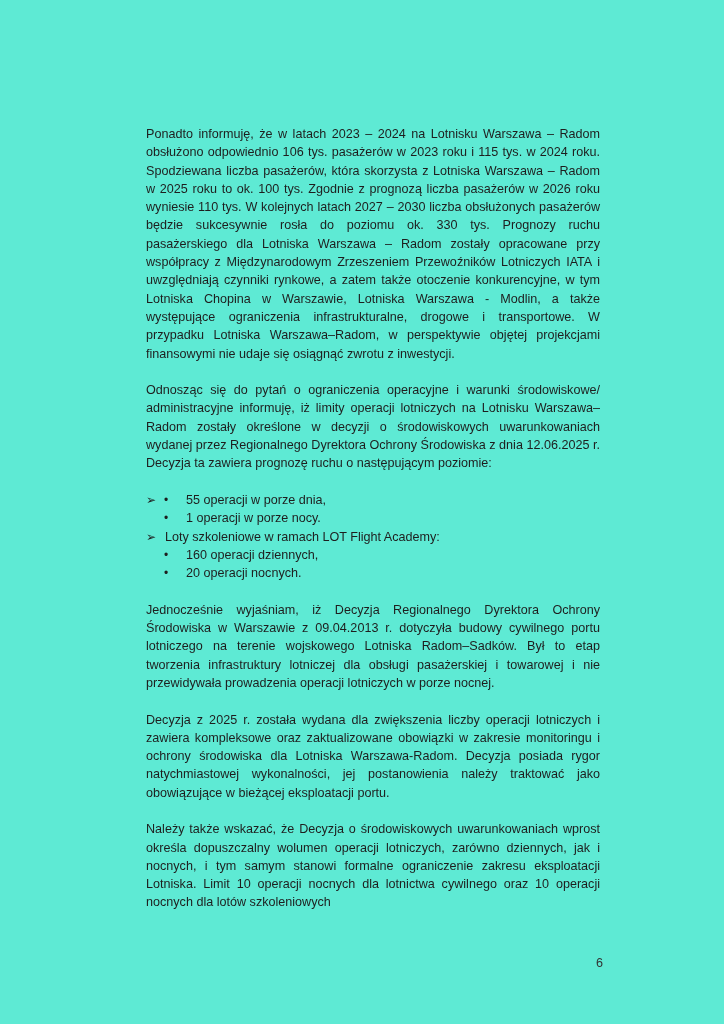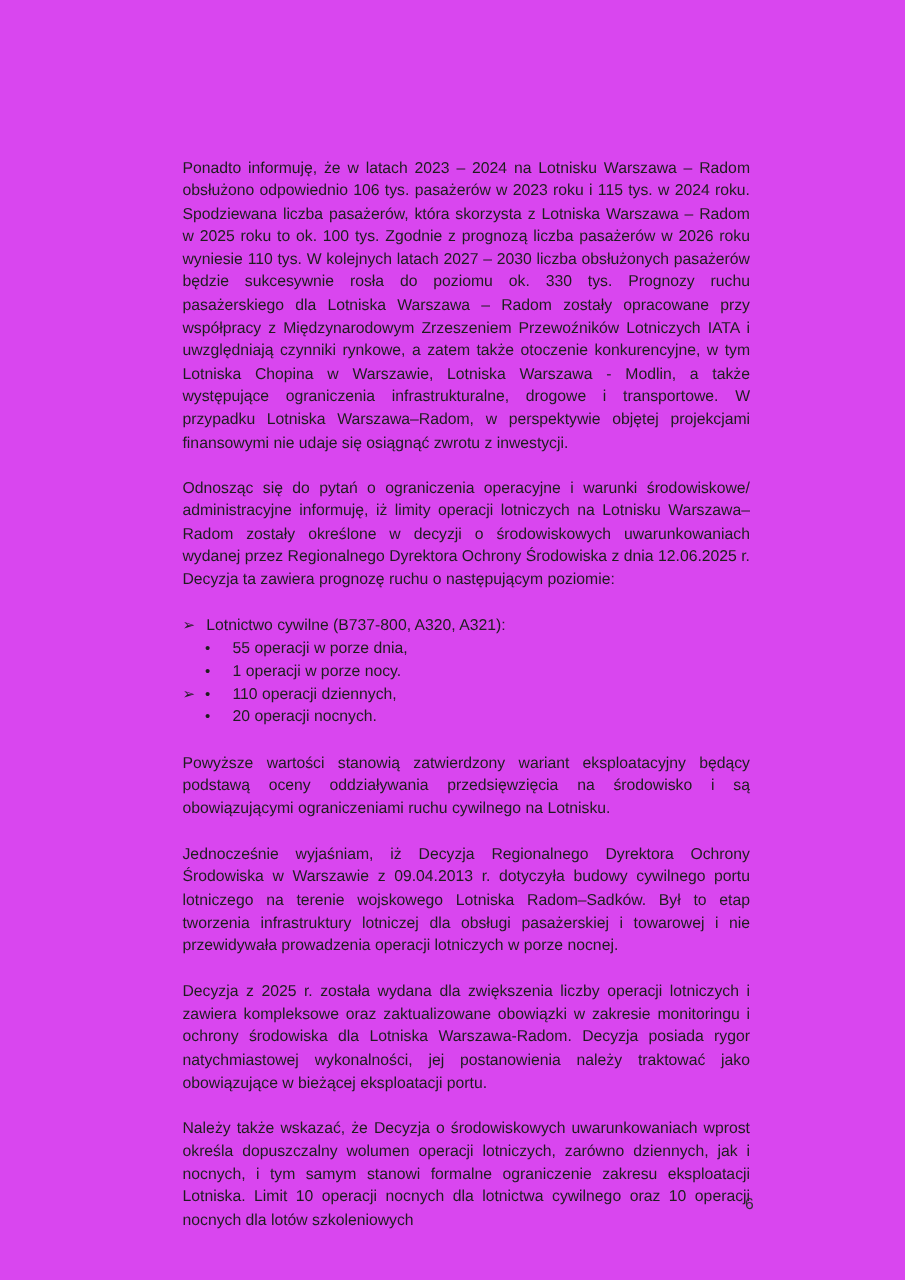--- a/index.html
+++ b/index.html
@@ -1,18 +1,18 @@
 <!DOCTYPE html>
 <html><head>
   <meta charset="utf-8">
   <style>
     html, body { margin: 0; padding: 0; background: #ffffff; }
     body { width: 724px; height: 1024px; position: relative; overflow: hidden; }
     .page {
-      position: absolute; left: 0; top: 0; width: 724px; height: 1024px; background: #d946ef;
+      position: absolute; left: 0; top: 0; width: 724px; height: 1024px; background: #5eead4;
     }
     .content {
       position: absolute; left: 146px; top: 125px; width: 454px;
       font-family: "Liberation Sans", sans-serif; font-size: 12.6px; line-height: 18.3px;
       color: #1e1e1e; text-align: justify;
     }
     .para { margin: 0 0 18.3px 0; }
     .list { margin: 0 0 18.3px 0; padding: 0; list-style: none; }
     .lvl1 { position: relative; padding-left: 19px; margin-left: 0; }
     .lvl1 .marker { position: absolute; left: 0; top: 0; font-size: 12px; }
@@ -27,43 +27,42 @@
 <body>
 
 <div class="page">
   <div class="content">
     <p class="para">Ponadto informuję, że w latach 2023 – 2024 na Lotnisku Warszawa – Radom obsłużono odpowiednio 106 tys. pasażerów w 2023 roku i 115 tys. w 2024 roku. Spodziewana liczba pasażerów, która skorzysta z Lotniska Warszawa – Radom w 2025 roku to ok. 100 tys. Zgodnie  z prognozą liczba pasażerów w 2026 roku wyniesie 110 tys. W kolejnych latach 2027 – 2030 liczba obsłużonych pasażerów będzie sukcesywnie rosła do poziomu ok. 330 tys. Prognozy ruchu pasażerskiego dla Lotniska Warszawa – Radom zostały opracowane przy współpracy z Międzynarodowym Zrzeszeniem Przewoźników Lotniczych IATA i uwzględniają czynniki rynkowe, a zatem także otoczenie konkurencyjne, w tym Lotniska Chopina w Warszawie, Lotniska Warszawa - Modlin, a także występujące ograniczenia infrastrukturalne, drogowe i transportowe. W przypadku Lotniska Warszawa–Radom, w perspektywie objętej projekcjami finansowymi nie udaje się osiągnąć zwrotu z inwestycji.</p>
     <p class="para">Odnosząc się do pytań o ograniczenia operacyjne i warunki środowiskowe/ administracyjne informuję, iż limity operacji lotniczych na Lotnisku Warszawa–Radom zostały określone w decyzji o środowiskowych uwarunkowaniach wydanej przez Regionalnego Dyrektora Ochrony Środowiska z dnia 12.06.2025 r. Decyzja ta zawiera prognozę ruchu o następującym poziomie:</p>
 
     <ul class="list">
       <li class="lvl1">
         <span class="marker">➢</span>
-        <span>Lotnictwo cywilne (B737-800, A320, A321):</span>
       </li>
       <li class="lvl2">
         <span class="marker">•</span>
         <span>55 operacji w porze dnia,</span>
       </li>
       <li class="lvl2">
         <span class="marker">•</span>
         <span>1 operacji w porze nocy.</span>
       </li>
       <li class="lvl1">
         <span class="marker">➢</span>
+        <span>Loty szkoleniowe w ramach LOT Flight Academy:</span>
       </li>
       <li class="lvl2">
         <span class="marker">•</span>
-        <span>110 operacji dziennych,</span>
+        <span>160 operacji dziennych,</span>
       </li>
       <li class="lvl2">
         <span class="marker">•</span>
         <span>20 operacji nocnych.</span>
       </li>
     </ul>
 
-    <p class="para">Powyższe wartości stanowią zatwierdzony wariant eksploatacyjny będący podstawą oceny oddziaływania przedsięwzięcia na środowisko i są obowiązującymi ograniczeniami ruchu cywilnego na Lotnisku.</p>
     <p class="para">Jednocześnie wyjaśniam, iż Decyzja Regionalnego Dyrektora Ochrony Środowiska w Warszawie z 09.04.2013 r. dotyczyła budowy cywilnego portu lotniczego na terenie wojskowego Lotniska Radom–Sadków. Był to etap tworzenia infrastruktury lotniczej dla obsługi pasażerskiej i towarowej i nie przewidywała prowadzenia operacji lotniczych w porze nocnej.</p>
     <p class="para">Decyzja z 2025 r. została wydana dla zwiększenia liczby operacji lotniczych i zawiera kompleksowe oraz zaktualizowane obowiązki w zakresie monitoringu i ochrony środowiska dla Lotniska Warszawa-Radom. Decyzja posiada rygor natychmiastowej wykonalności, jej postanowienia należy traktować jako obowiązujące w bieżącej eksploatacji portu.</p>
     <p class="para">Należy także wskazać, że Decyzja o środowiskowych uwarunkowaniach wprost określa dopuszczalny wolumen operacji lotniczych, zarówno dziennych, jak i nocnych, i tym samym stanowi formalne ograniczenie zakresu eksploatacji Lotniska. Limit 10 operacji nocnych dla lotnictwa cywilnego oraz 10 operacji nocnych dla lotów szkoleniowych</p>
   </div>
 
   <div class="page-number">6</div>
 </div>
 
 </body></html>

